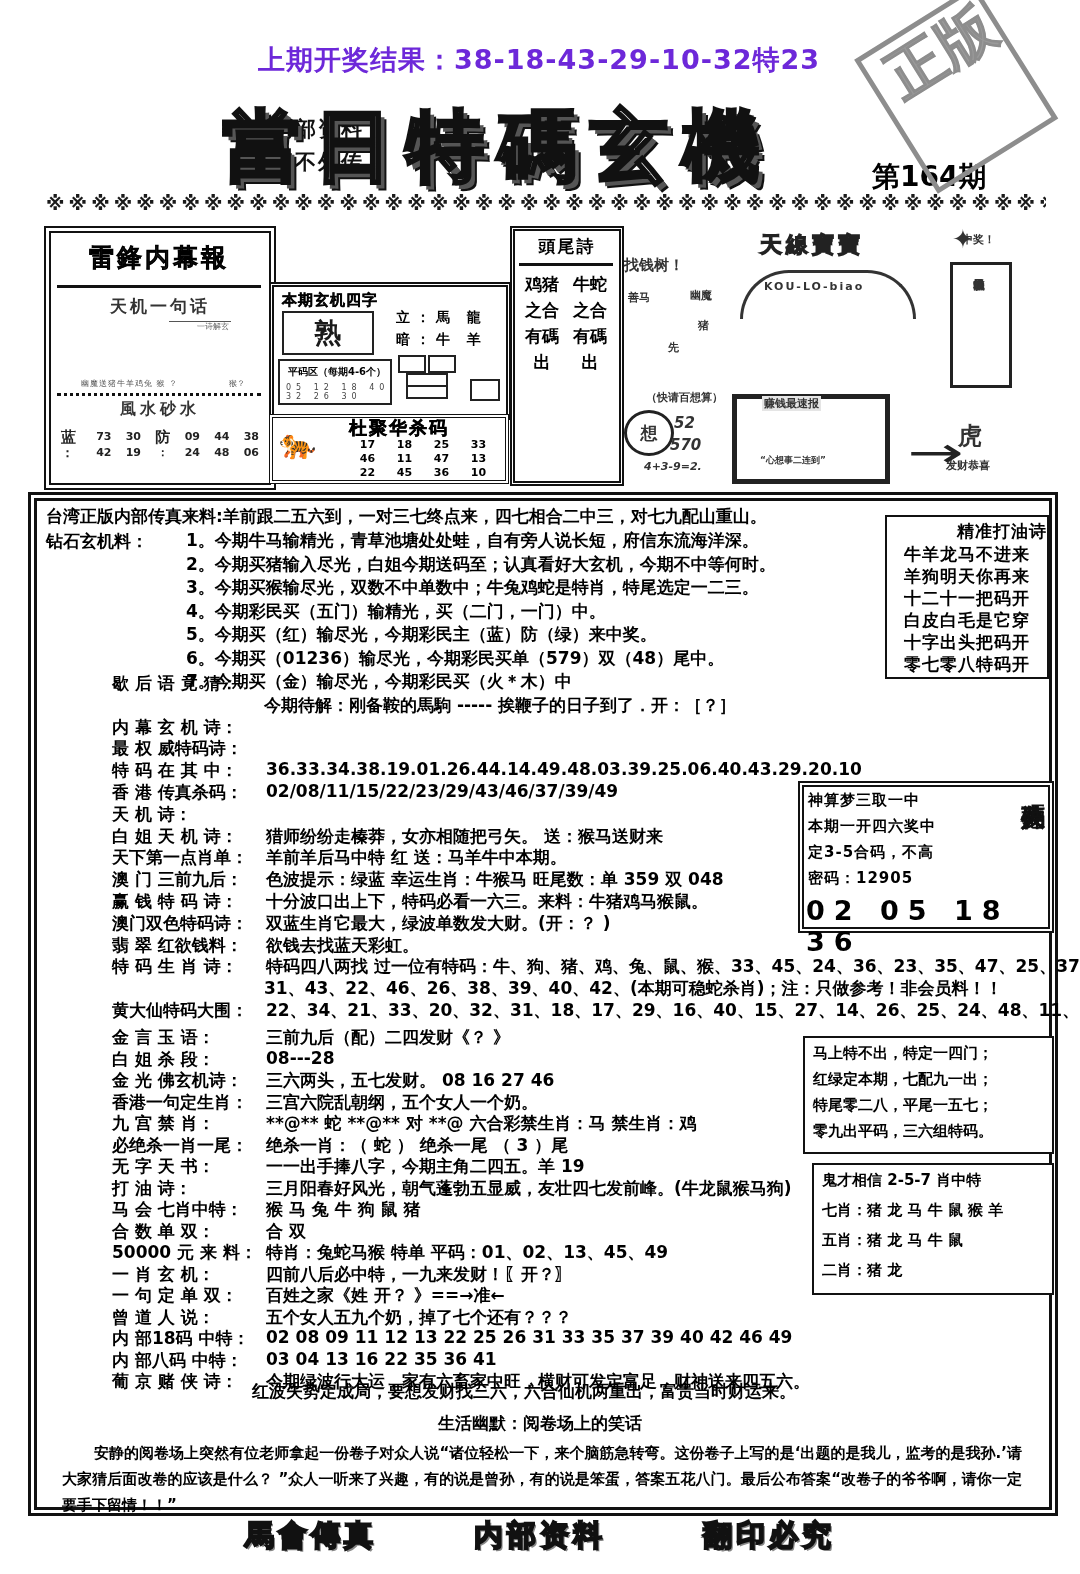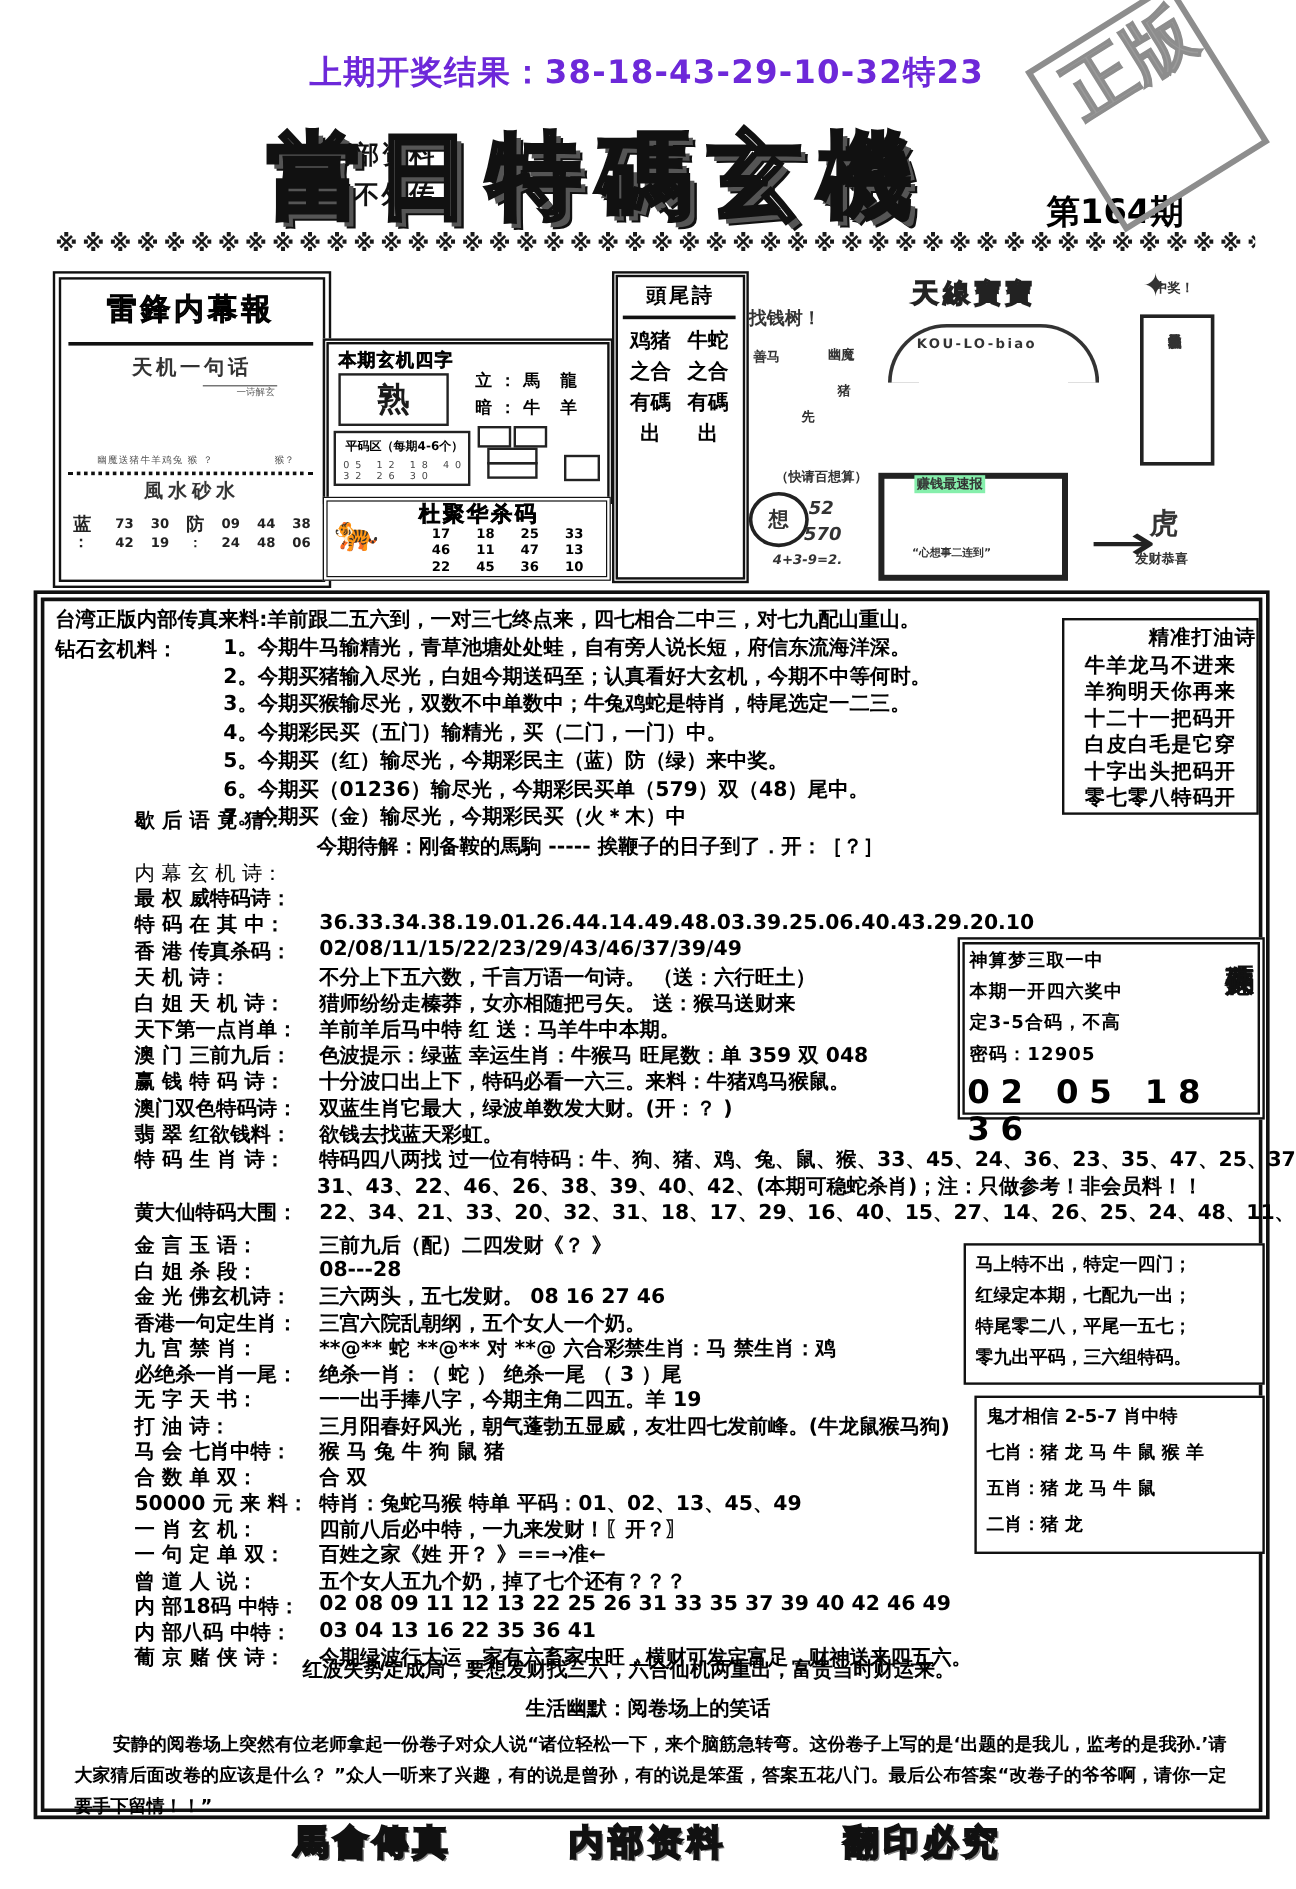--- a/index.html
+++ b/index.html
@@ -285,21 +285,21 @@
       <div class="dstar">✦</div>
       <div class="dd sm" style="left:340px;top:10px;">中奖！</div>
       <div class="dframe" style="left:328px;top:40px;width:56px;height:120px;"></div>
       <div class="dd sm vert" style="left:348px;top:48px;height:106px;">赚钱最轻形貌状</div>
       <div class="dd sm" style="left:24px;top:168px;">（快请百想算）</div>
       <div class="dcircle brush">想</div>
       <div class="dd md" style="left:52px;top:192px;font-style:italic;">52</div>
       <div class="dd md" style="left:48px;top:214px;font-style:italic;">570</div>
       <div class="dd sm" style="left:22px;top:238px;font-style:italic;">4+3-9=2.</div>
       <div class="dframe" style="left:110px;top:172px;width:148px;height:80px;border-width:5px;"></div>
-      <div class="dd sm" style="left:140px;top:174px;background:#86efac;padding:0 2px;">赚钱最速报</div>
+      <div class="dd sm" style="left:140px;top:174px;background:#e5e5e5;padding:0 2px;">赚钱最速报</div>
       <div class="dd sm" style="left:138px;top:232px;font-size:9px;">“心想事二连到”</div>
       <div class="darrow">→</div>
       <div class="dd lg brush" style="left:336px;top:198px;font-size:24px;">虎</div>
       <div class="dd sm" style="left:324px;top:236px;">发财恭喜</div>
       <div class="dd sm" style="left:68px;top:66px;">幽魔</div>
       <div class="dd sm" style="left:46px;top:118px;">先</div>
       <div class="dd sm" style="left:76px;top:96px;">猪</div>
       <div class="dd sm" style="left:6px;top:68px;">善马</div>
     </div>
   </div>
@@ -323,38 +323,37 @@
 
   <div id="rows1" style="position:absolute;left:112px;top:672px;width:940px;">
       <div style="position: relative; height: 21.8px; white-space: nowrap; font-size: 17px; font-weight: bold;">
         <span style="position: absolute; left: 0px; top: 0px; width: 152px; text-align: justify;">歇 后 语 竟 猜：</span>
         <span style="position: absolute; left: 154px; top: 0px;"></span>
       </div>
       <div style="position: relative; height: 21.8px; white-space: nowrap; font-size: 17px; font-weight: bold;">
         <span style="position: absolute; left: 0px; top: 0px; width: 152px; text-align: justify;"></span>
         <span style="position: absolute; left: 152px; top: 0px;">今期待解：刚备鞍的馬駒 ----- 挨鞭子的日子到了．开：［？］</span>
       </div>
-      <div style="position: relative; height: 21.8px; white-space: nowrap; font-size: 17px; font-weight: normal;">
+      <div style="position: relative; height: 21.8px; white-space: nowrap; font-size: 17px; font-weight: bold;">
         <span style="position: absolute; left: 0px; top: 0px; width: 152px; text-align: justify;">内 幕 玄 机 诗：</span>
         <span style="position: absolute; left: 154px; top: 0px;"></span>
       </div>
       <div style="position: relative; height: 21.8px; white-space: nowrap; font-size: 17px; font-weight: bold;">
         <span style="position: absolute; left: 0px; top: 0px; width: 152px; text-align: justify;">最 权 威特码诗：</span>
       </div>
       <div style="position: relative; height: 21.8px; white-space: nowrap; font-size: 17px; font-weight: bold;">
         <span style="position: absolute; left: 0px; top: 0px; width: 152px; text-align: justify;">特 码 在 其 中：</span>
         <span style="position: absolute; left: 154px; top: 0px;">36.33.34.38.19.01.26.44.14.49.48.03.39.25.06.40.43.29.20.10</span>
       </div>
       <div style="position: relative; height: 21.8px; white-space: nowrap; font-size: 17px; font-weight: bold;">
         <span style="position: absolute; left: 0px; top: 0px; width: 152px; text-align: justify;">香 港 传真杀码：</span>
         <span style="position: absolute; left: 154px; top: 0px;">02/08/11/15/22/23/29/43/46/37/39/49</span>
       </div>
       <div style="position: relative; height: 21.8px; white-space: nowrap; font-size: 17px; font-weight: bold;">
         <span style="position: absolute; left: 0px; top: 0px; width: 152px; text-align: justify;">天 机 诗：</span>
-        <span style="position: absolute; left: 154px; top: 0px;">不分上下五六数，千言万语一句诗。 （送：六行旺土）</span>
       </div>
       <div style="position: relative; height: 21.8px; white-space: nowrap; font-size: 17px; font-weight: bold;">
         <span style="position: absolute; left: 0px; top: 0px; width: 152px; text-align: justify;">白 姐 天 机 诗：</span>
         <span style="position: absolute; left: 154px; top: 0px;">猎师纷纷走榛莽，女亦相随把弓矢。 送：猴马送财来</span>
       </div>
       <div style="position: relative; height: 21.8px; white-space: nowrap; font-size: 17px; font-weight: bold;">
         <span style="position: absolute; left: 0px; top: 0px; width: 152px; text-align: justify;">天下第一点肖单：</span>
         <span style="position: absolute; left: 154px; top: 0px;">羊前羊后马中特 红 送：马羊牛中本期。</span>
       </div>
       <div style="position: relative; height: 21.8px; white-space: nowrap; font-size: 17px; font-weight: bold;">

